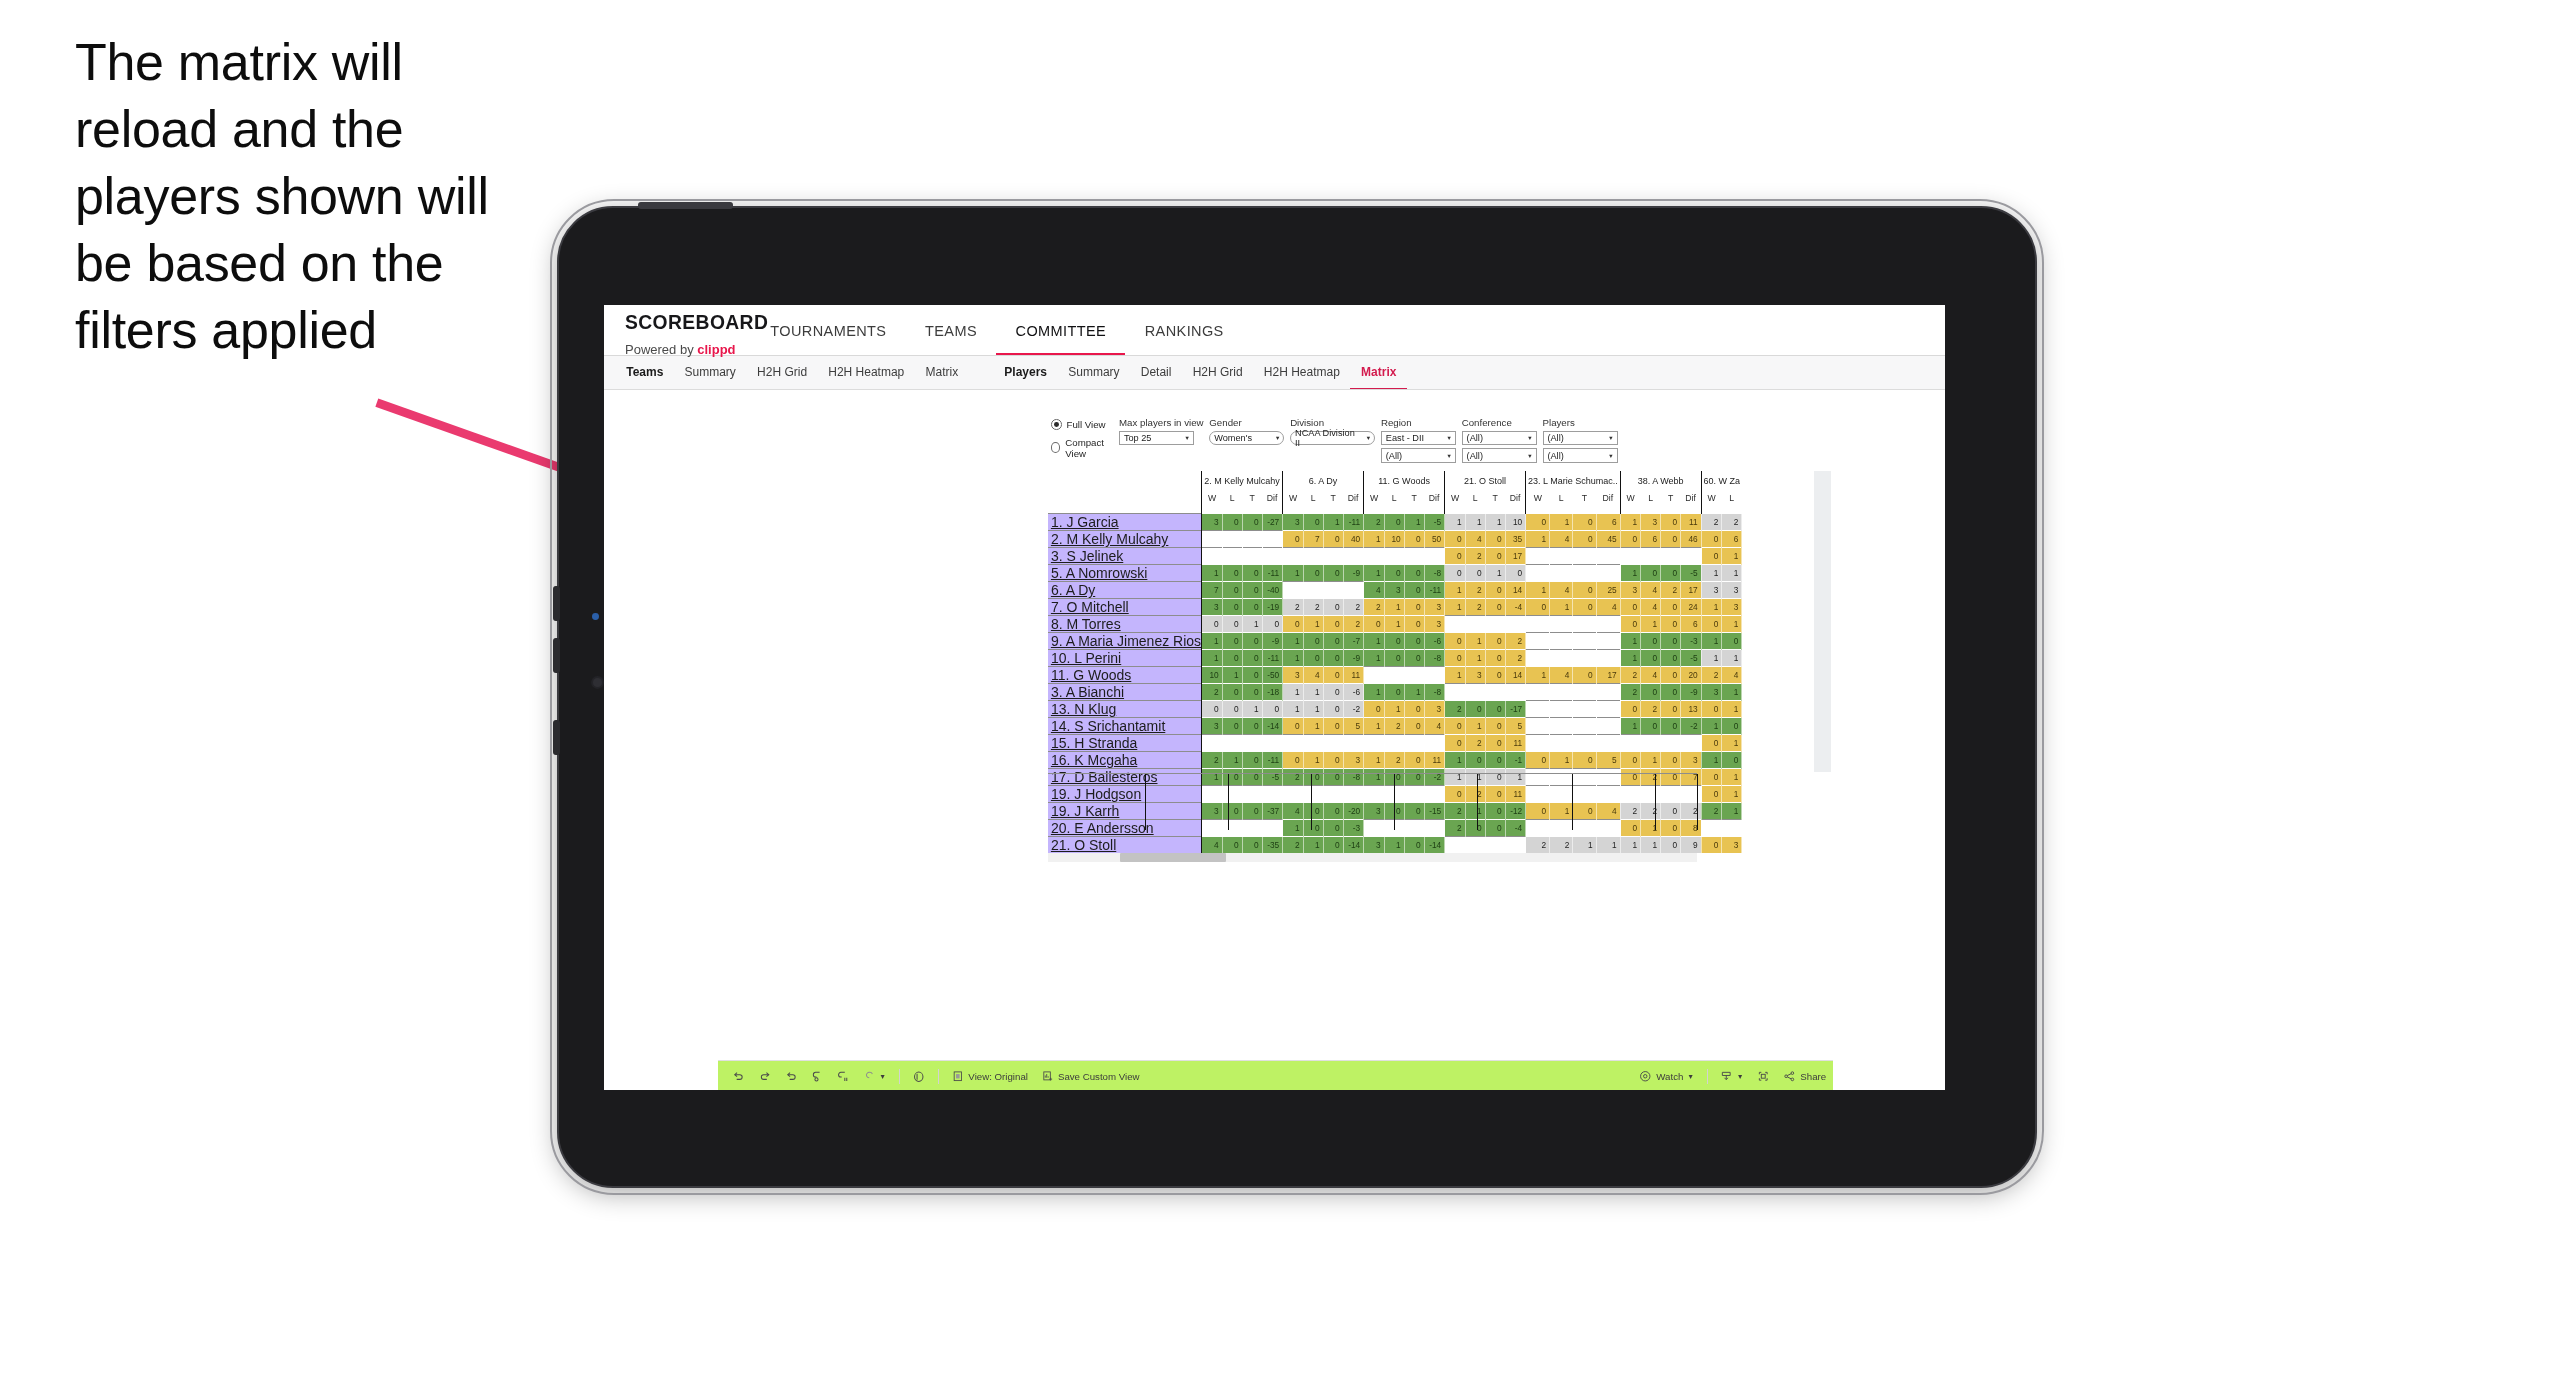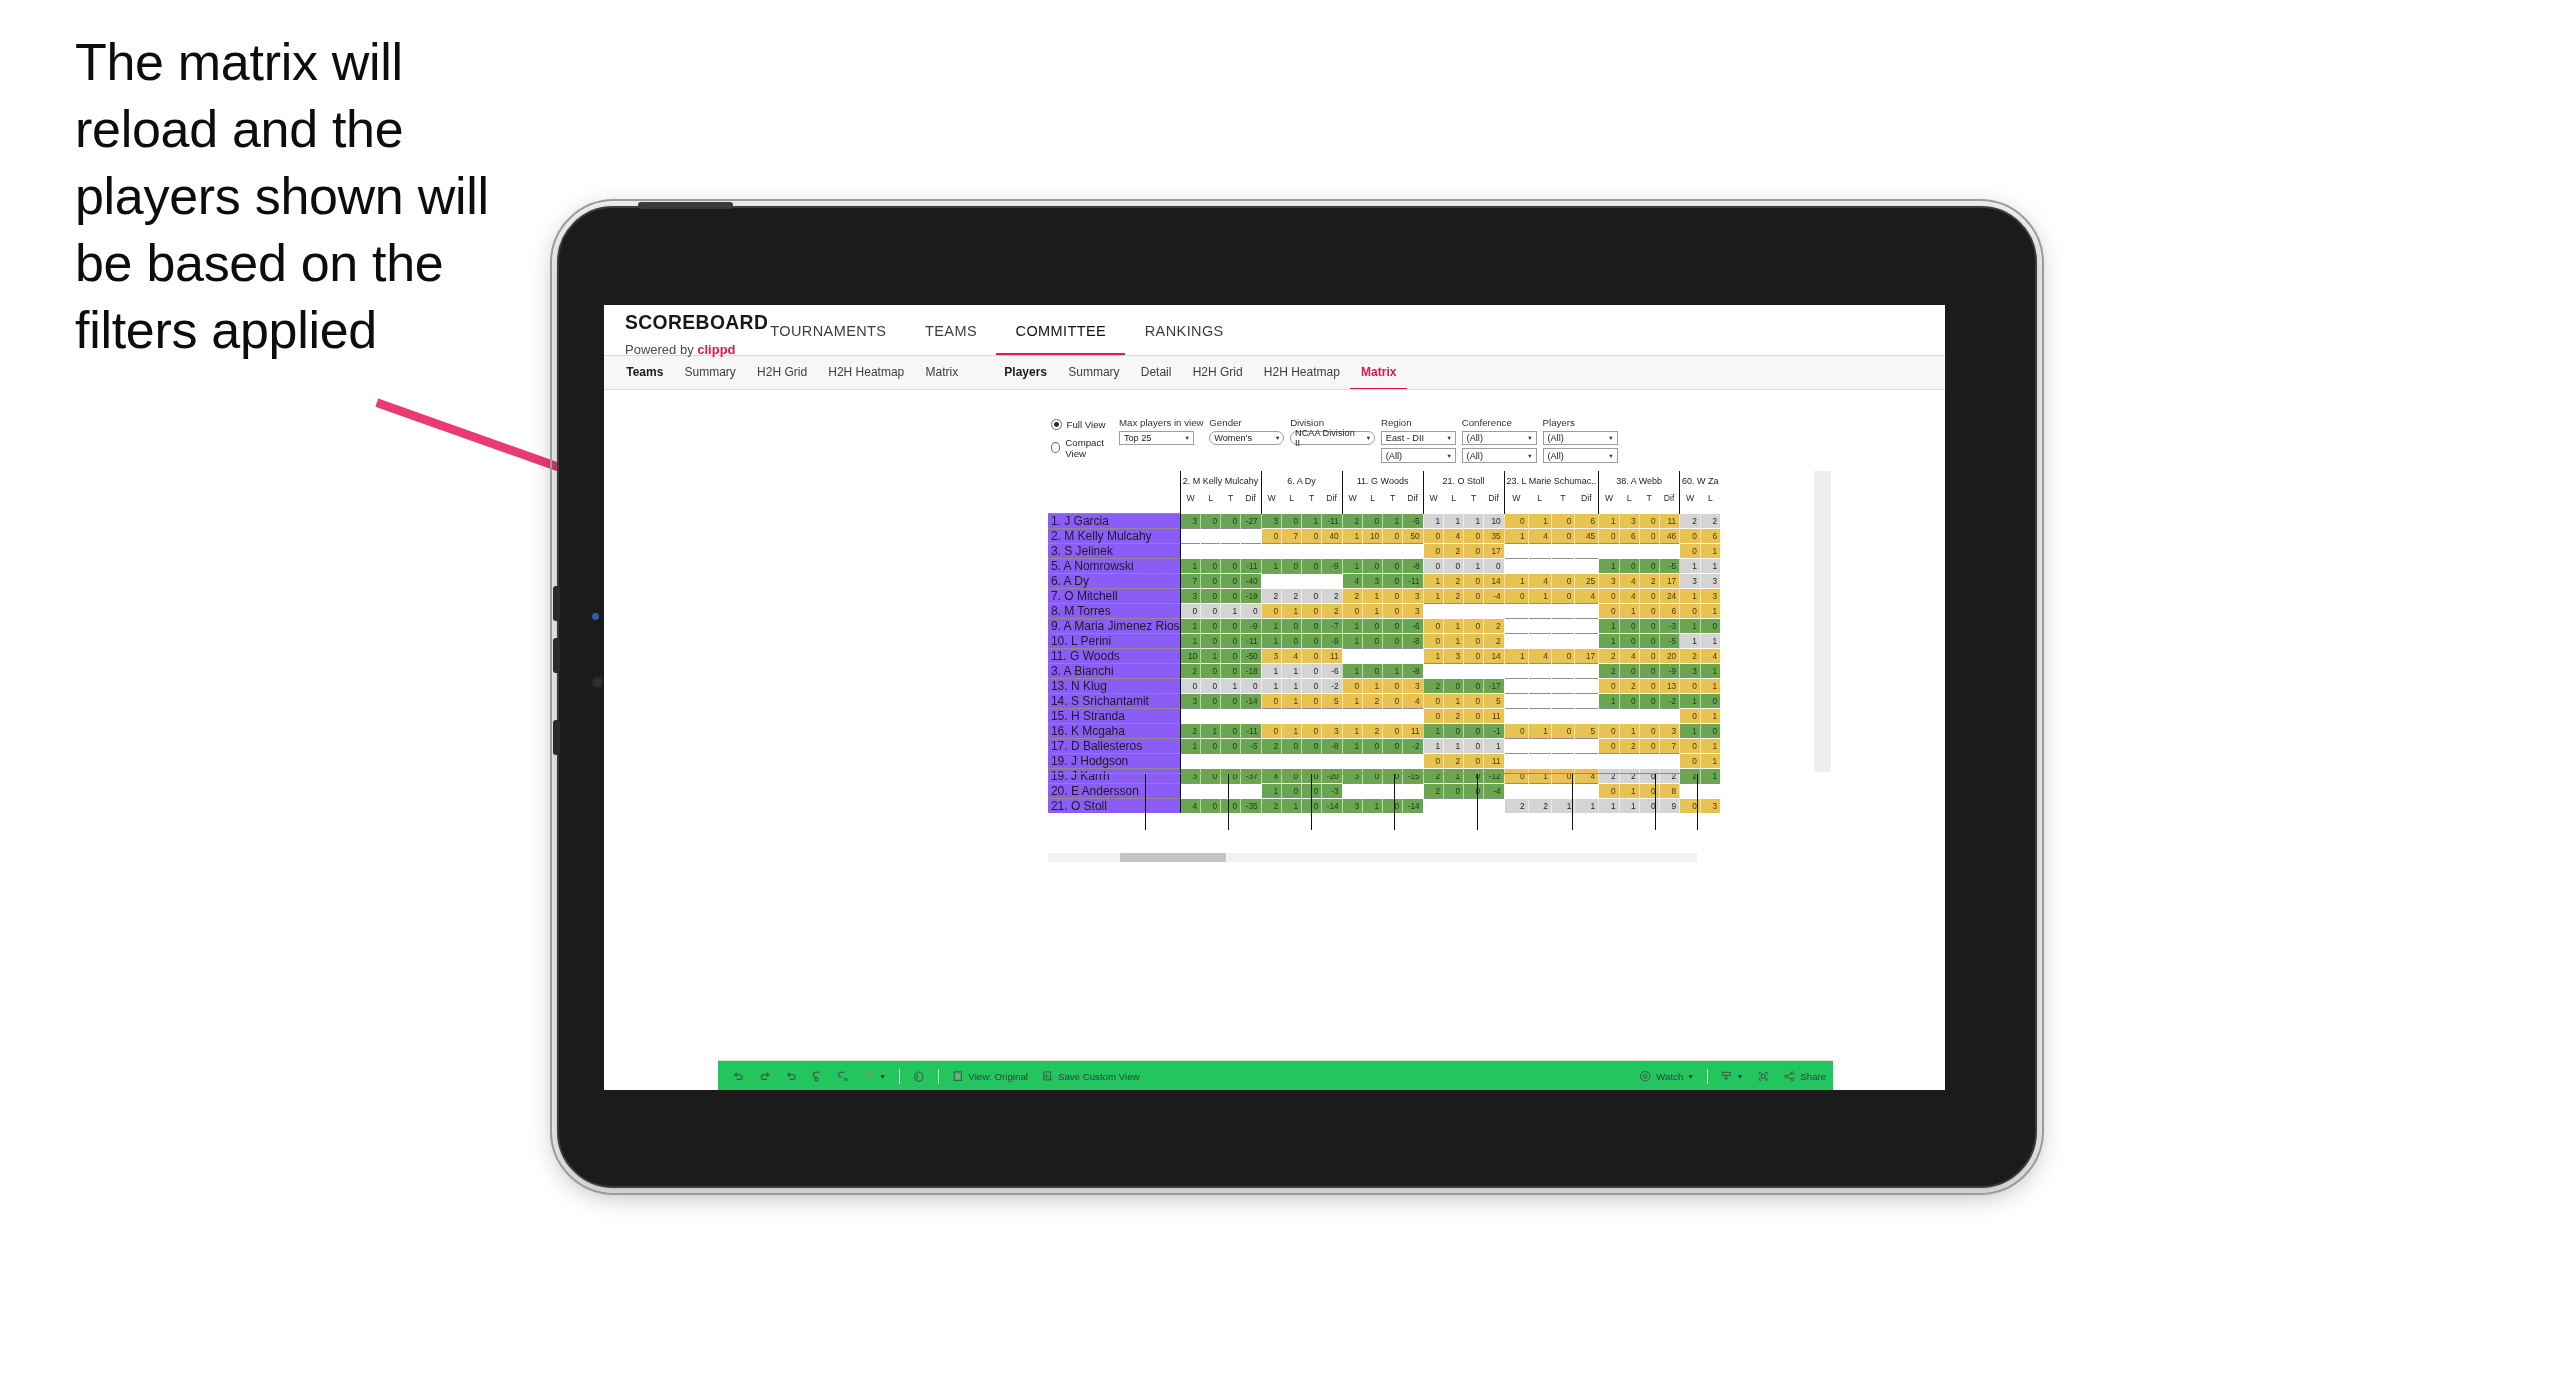--- a/index.html
+++ b/index.html
@@ -97,22 +97,23 @@
     text-align:center;font-weight:normal;font-size:9px;color:#1c1c1c;
     padding:4.8px 1.9px 1.9px 1.9px;white-space:nowrap;overflow:hidden;
   }
   .subhead{
     border-left:0;text-align:center;font-size:8.7px;color:#2b2b2b;font-weight:normal;
     padding:5.8px 0 9.7px 0;width:20px;
   }
   .subhead.first{border-left:1.9px solid #111;}
   .rowlab{
     width:85px;height:11.2px;border-top:1px solid #8d8d8d;border-right:1.9px solid #111;
-    font-size:12px;color:#1d1d1d;padding-left:2.9px;white-space:nowrap;overflow:hidden;
-    background:#8b5cf6;
+    font-size:14px;color:#1d1d1d;padding-left:2.9px;white-space:nowrap;overflow:hidden;
+    background:#c4b5fd;
+    text-decoration:underline;
   }
   .cell{
     width:20px;height:11.2px;text-align:right;padding-right:2.9px;font-size:8.3px;
     border-top:1px solid #fff;border-right:1px solid rgba(255,255,255,.55);
     box-sizing:border-box;
   }
   .cell.first{border-left:1.9px solid #111;}
   .g{background:#6aa551;color:#1c3d12;}
   .y{background:#e8c352;color:#4a3a0b;}
   .n{background:#d4d4d4;color:#222;}
@@ -123,21 +124,21 @@
   #botline{position:absolute;left:444px;top:383px;width:762px;height:0;border-top:1px solid #8d8d8d;}
   #gridbox{position:absolute;left:444px;top:384px;width:762px;height:56px;}
   .vline{position:absolute;top:0;width:0;height:56px;border-left:1.9px solid #111;}
 
   
   #hsb-track{position:absolute;left:444px;top:463px;width:762px;height:8.7px;background:#f1f1f1;}
   #hsb-thumb{position:absolute;left:516px;top:463px;width:106px;height:8.7px;background:#c3c3c3;border-radius:1px;cursor:pointer;}
 
   
   #toolbar{
-    position:absolute;left:114px;bottom:0;width:1115px;height:31px;background:#22c55e;
+    position:absolute;left:114px;bottom:0;width:1115px;height:31px;background:#bef264;
     border-top:1px solid #e0e0e0;display:flex;align-items:center;font-size:9.7px;color:#3a3a3a;
   }
   .tb{display:flex;align-items:center;padding:0 6.8px;cursor:pointer;color:#3c3c3c;}
   .tb svg{display:block;}
   .tbsep{width:1px;height:15.4px;background:#d2d2d2;margin:0 5.8px;}
   .tbtxt{margin-left:4.8px;font-size:9.7px;}
   .caret{font-size:6.8px;margin-left:3.9px;}
   .spacer{flex:1;}
   #toolbar-left{display:flex;align-items:center;padding-left:7.7px;}
 </style>

